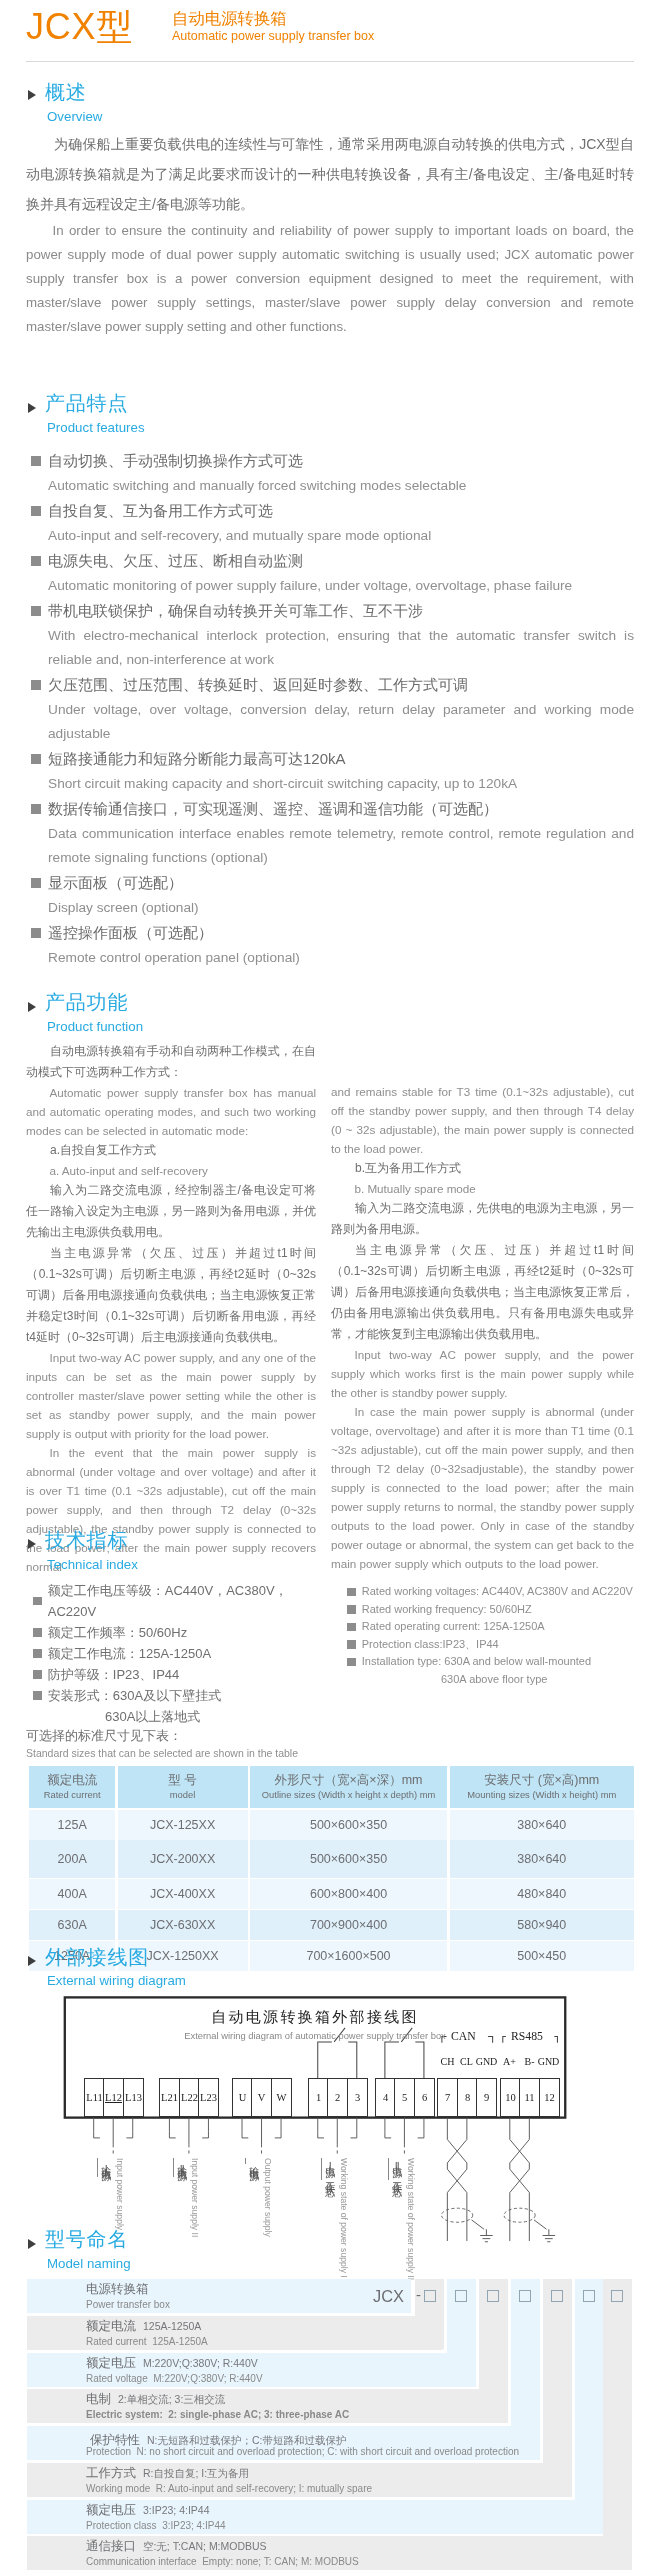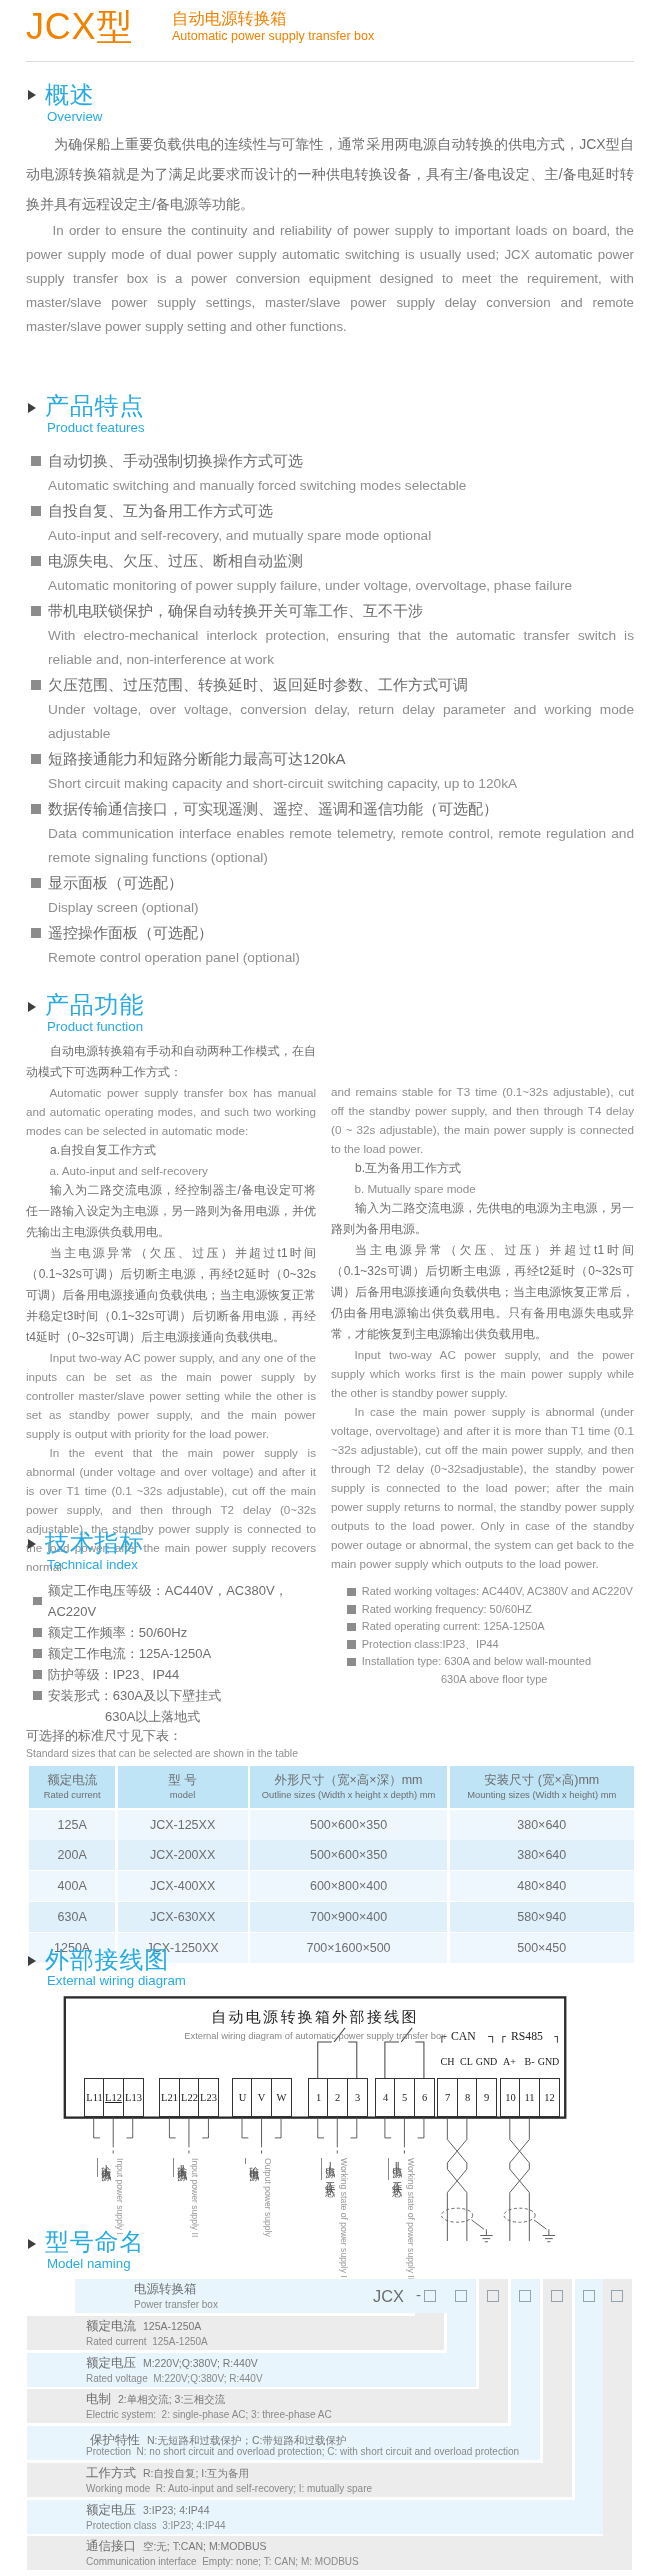--- a/index.html
+++ b/index.html
@@ -1,21 +1,21 @@
 <!DOCTYPE html>
 <html style="font-size:12.5px"><head>
 <meta charset="utf-8">
 <style>
   html,body{margin:0;padding:0;}
   body{width:648px;height:2576px;position:relative;background:#fff;
        font-family:"Liberation Sans","DejaVu Sans",sans-serif;overflow:hidden;}
   .abs{position:absolute;}
   
   .tri{width:0;height:0;border-left:8.6px solid #3f3f3f;border-top:5.5px solid transparent;border-bottom:5.5px solid transparent;}
-  .sec-zh{color:#29abe2;font-size:24px;letter-spacing:0.8px;}
+  .sec-zh{color:#29abe2;font-size:20px;letter-spacing:0.8px;}
   .sec-en{color:#29abe2;font-size:13.3px;}
   
   .p-zh{color:#6f6f6f;font-size:14px;line-height:30px;text-align:justify;text-indent:2em;margin:0;}
   .p-en{color:#8a8a8a;font-size:13.3px;line-height:24px;text-align:justify;text-indent:2em;margin:0;}
   
   .feat-zh{color:#6b6b6b;font-size:15px;line-height:26px;display:flex;align-items:center;margin:0;}
   .sq{width:10px;height:10px;background:#8c8c8c;margin-right:7px;flex:none;}
   .feat-en{color:#8f8f8f;font-size:13.7px;line-height:24px;padding-left:17px;text-align:justify;margin:0;}
   
   .fn p{margin:0;}
@@ -222,21 +222,21 @@
       <div class="h-zh">安装尺寸 (宽×高)mm</div>
       <div class="h-en">Mounting sizes (Width x height) mm</div>
     </div>
   </div>
   <div class="tbl-row tbl-data" style="height:30px;margin-bottom:0.8px;">
     <div class="tbl-cell c1 blue" style="background:#eef7fd">125A</div>
     <div class="tbl-cell c2" style="background:#eef7fd">JCX-125XX</div>
     <div class="tbl-cell c3" style="background:#eef7fd">500×600×350</div>
     <div class="tbl-cell c4" style="background:#eef7fd">380×640</div>
   </div>
-  <div class="tbl-row tbl-data" style="height:30px;margin-bottom:0.8px;">
+  <div class="tbl-row tbl-data" style="height:38px;margin-bottom:0.8px;">
     <div class="tbl-cell c1" style="background:#dff0fa">200A</div>
     <div class="tbl-cell c2" style="background:#dff0fa">JCX-200XX</div>
     <div class="tbl-cell c3" style="background:#dff0fa">500×600×350</div>
     <div class="tbl-cell c4" style="background:#dff0fa">380×640</div>
   </div>
   <div class="tbl-row tbl-data" style="height:30px;margin-bottom:0.8px;">
     <div class="tbl-cell c1" style="background:#eef7fd">400A</div>
     <div class="tbl-cell c2" style="background:#eef7fd">JCX-400XX</div>
     <div class="tbl-cell c3" style="background:#eef7fd">600×800×400</div>
     <div class="tbl-cell c4" style="background:#eef7fd">480×840</div>
@@ -373,35 +373,35 @@
 <div class="abs sec-en" style="left:47px;top:2256px;">Model naming</div>
 
 <div class="abs gray" style="left:415px;top:2279px;width:29px;height:70px;"></div>
 <div class="abs blue" style="left:447px;top:2279px;width:29px;height:108px;"></div>
 <div class="abs gray" style="left:479px;top:2279px;width:29px;height:144px;"></div>
 <div class="abs blue" style="left:511px;top:2279px;width:29px;height:181px;"></div>
 <div class="abs gray" style="left:543px;top:2279px;width:29px;height:218px;"></div>
 <div class="abs blue" style="left:575px;top:2279px;width:29px;height:254px;"></div>
 <div class="abs gray" style="left:603px;top:2279px;width:29px;height:291px;"></div>
 
-<div class="nm-band blue" style="top:2279px;width:384px;height:34px;margin-left:48px;">
+<div class="nm-band blue" style="top:2279px;width:384px;height:34px;">
   <p class="nm-lab nm-zh" style="margin:0;"><span>电源转换箱</span> <span class="val"></span></p>
   <p class="nm-lab nm-en" style="top:19px;margin:0;"><span>Power transfer box</span>&nbsp;<span></span></p>
 </div>
 <div class="nm-band gray" style="top:2316px;width:416px;height:34px;">
   <p class="nm-lab nm-zh" style="margin:0;"><span>额定电流</span>&nbsp;&nbsp;<span class="val">125A-1250A</span></p>
   <p class="nm-lab nm-en" style="top:19px;margin:0;"><span>Rated current</span>&nbsp;&nbsp;<span>125A-1250A</span></p>
 </div>
 <div class="nm-band blue" style="top:2353px;width:448px;height:34px;">
   <p class="nm-lab nm-zh" style="margin:0;"><span>额定电压</span>&nbsp;&nbsp;<span class="val">M:220V;Q:380V; R:440V</span></p>
   <p class="nm-lab nm-en" style="top:19px;margin:0;"><span>Rated voltage</span>&nbsp;&nbsp;<span>M:220V;Q:380V; R:440V</span></p>
 </div>
 <div class="nm-band gray" style="top:2389px;width:480px;height:34px;">
   <p class="nm-lab nm-zh" style="margin:0;"><span>电制</span>&nbsp;&nbsp;<span class="val">2:单相交流; 3:三相交流</span></p>
-  <p class="nm-lab nm-en" style="top:19px;margin:0;"><span>Electric system:</span>&nbsp;&nbsp;<span>2: single-phase AC; 3: three-phase AC</span></p>
+  <p class="nm-lab nm-en" style="top:19px;margin:0;font-weight:bold;"><span>Electric system:</span>&nbsp;&nbsp;<span>2: single-phase AC; 3: three-phase AC</span></p>
 </div>
 <div class="nm-band blue" style="top:2426px;width:512px;height:34px;">
   <p class="nm-lab nm-zh" style="margin:4px;"><span>保护特性</span>&nbsp;&nbsp;<span class="val">N:无短路和过载保护；C:带短路和过载保护</span></p>
   <p class="nm-lab nm-en" style="top:19px;margin:0;"><span>Protection</span>&nbsp;&nbsp;<span>N: no short circuit and overload protection; C: with short circuit and overload protection</span></p>
 </div>
 <div class="nm-band gray" style="top:2463px;width:544px;height:34px;">
   <p class="nm-lab nm-zh" style="margin:0;"><span>工作方式</span>&nbsp;&nbsp;<span class="val">R:自投自复; I:互为备用</span></p>
   <p class="nm-lab nm-en" style="top:19px;margin:0;"><span>Working mode</span>&nbsp;&nbsp;<span>R: Auto-input and self-recovery; I: mutually spare</span></p>
 </div>
 <div class="nm-band blue" style="top:2500px;width:576px;height:34px;">

